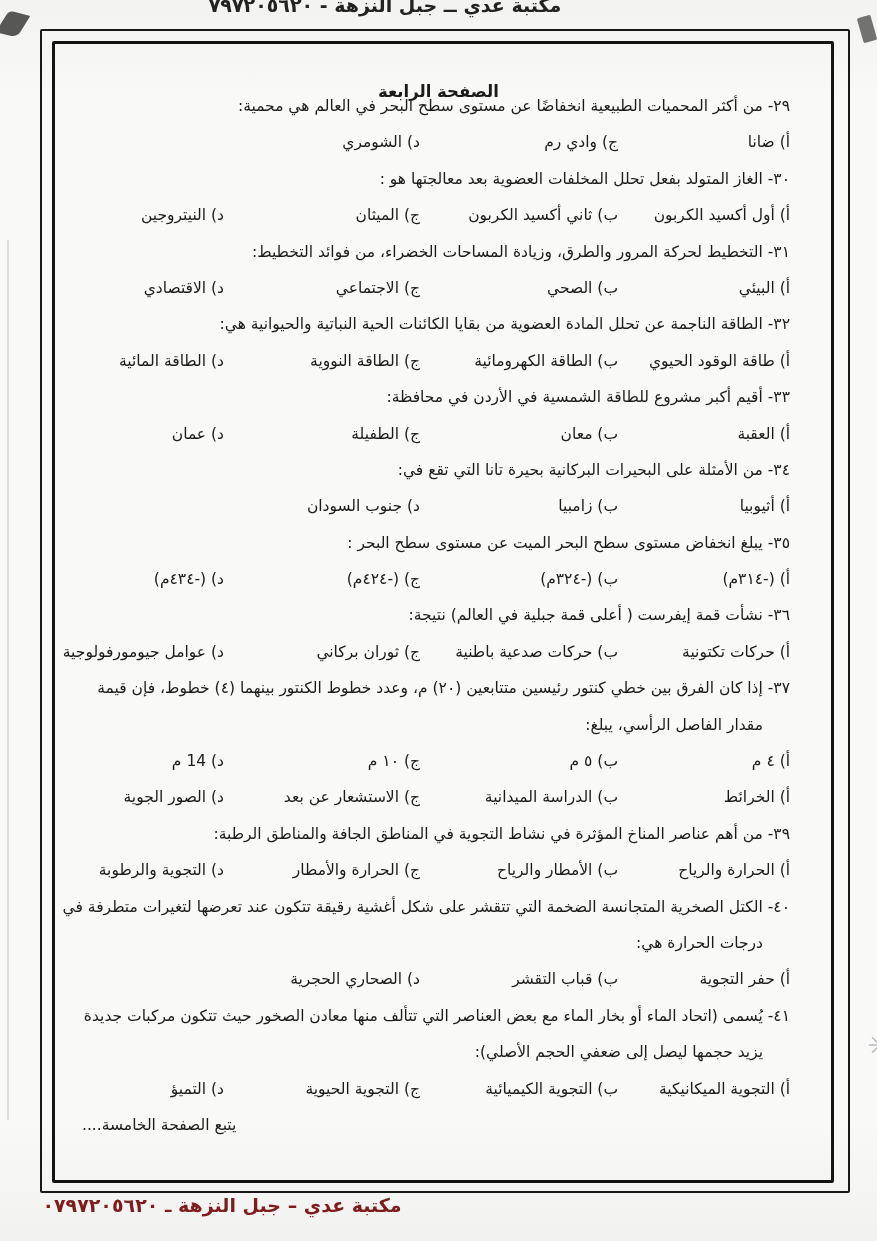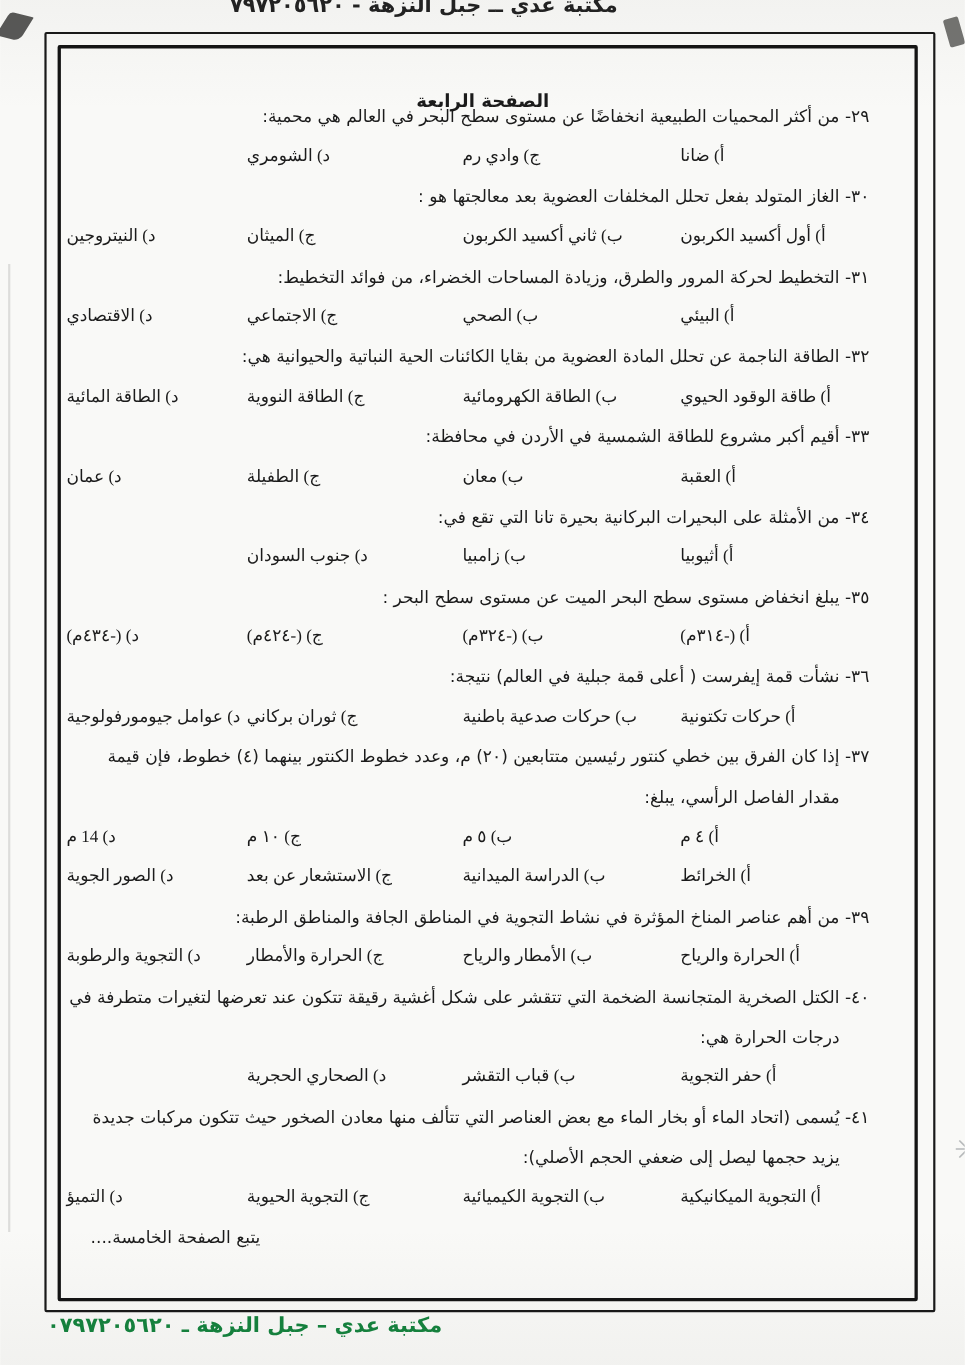--- a/index.html
+++ b/index.html
@@ -21,24 +21,24 @@
   .top-strip{position:absolute;left:150px;top:0;width:470px;height:29px;overflow:hidden;z-index:3;}
   .top-strip .txt{display:block;transform:translateY(-6px);font-weight:bold;font-size:19px;color:#222;white-space:nowrap;text-align:center;letter-spacing:.5px;}
   
   .page-title{position:absolute;top:50px;left:0;width:100%;text-align:center;font-weight:bold;font-size:16.5px;z-index:2;margin-top:32px;}
   
   .content{position:absolute;top:88px;right:87px;left:50px;z-index:2;}
   .line{height:36.4px;line-height:36.4px;white-space:nowrap;}
   .q-text{font-size:15.5px;}
   .q-cont{padding-right:27px;}
   .opts{display:grid;grid-template-columns:172px 198px 196px 164px;font-size:15.5px;}
-  .opt{display:block;text-align:left;overflow:visible;font-family:Liberation Serif, serif;}
+  .opt{display:block;text-align:right;overflow:visible;}
   .continue-note{font-weight:normal;font-size:15.5px;text-align:left;padding-left:32px;}
   
-  .footer-label{position:absolute;top:1194px;left:12px;width:420px;text-align:center;font-weight:bold;font-size:19px;color:#15803d;z-index:3;white-space:nowrap;}
+  .footer-label{position:absolute;top:1194px;left:12px;width:420px;text-align:center;font-weight:bold;font-size:19px;color:#7f1d1d;z-index:3;white-space:nowrap;}
   
   .stamp{position:absolute;z-index:1;pointer-events:none;}
   .star{position:absolute;font-size:30px;color:rgba(118,123,128,0.5);}
   .star-3{left:-10px;top:1028px;}
 </style>
 </head>
 <body>
 
 <div class="paper-tint"></div>
 <div class="smudge-tl"></div>

